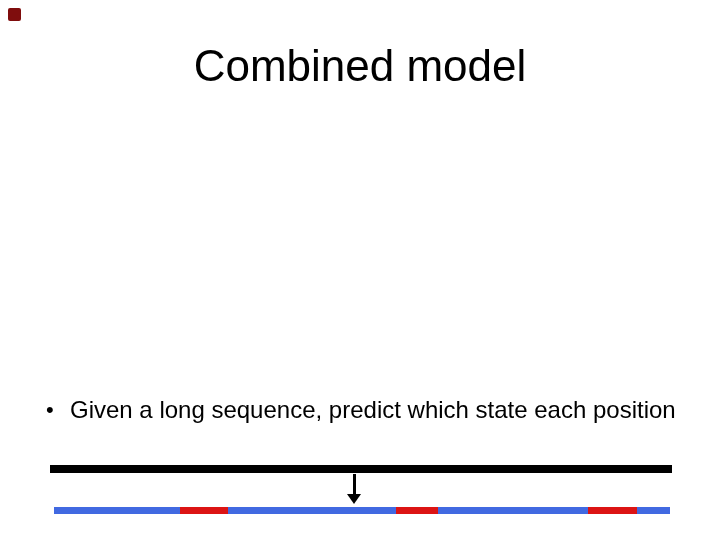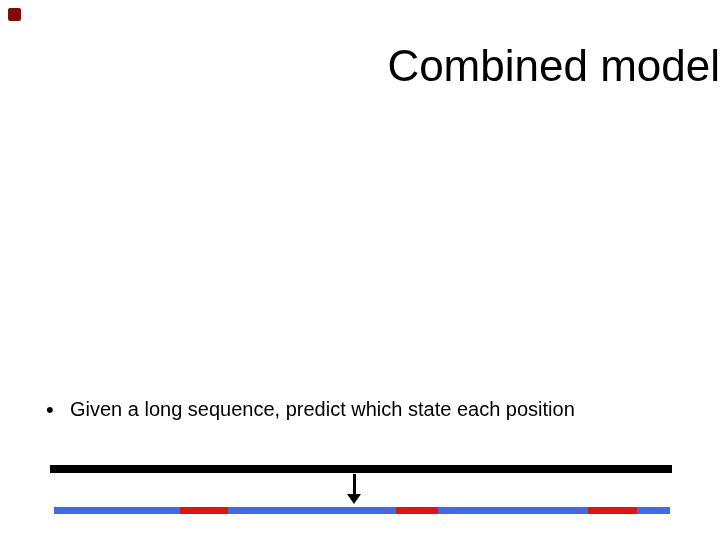--- a/index.html
+++ b/index.html
@@ -22,21 +22,21 @@
     top: 8px;
     width: 13px;
     height: 13px;
     border-radius: 2px;
   }
   .slide-title {
     position: absolute;
     left: 0;
     top: 42px;
     width: 720px;
-    text-align: right;
+    text-align: center;
     font-size: 44px;
     font-weight: 400;
     line-height: 1.1;
     color: #000000;
     letter-spacing: 0px;
     white-space: nowrap;
   }
   .bullet-item {
     position: absolute;
     left: 46px;
@@ -49,21 +49,21 @@
     width: 24px;
     flex: 0 0 24px;
     font-size: 22px;
     line-height: 29px;
     color: #000000;
   }
   .bullet-lines {
     flex: 1;
   }
   .bullet-line {
-    font-size: 20px;
+    font-size: 24px;
     line-height: 29px;
     color: #000000;
     white-space: nowrap;
   }
   .observed-bar {
     position: absolute;
     left: 50px;
     top: 465px;
     width: 622px;
     height: 8px;

